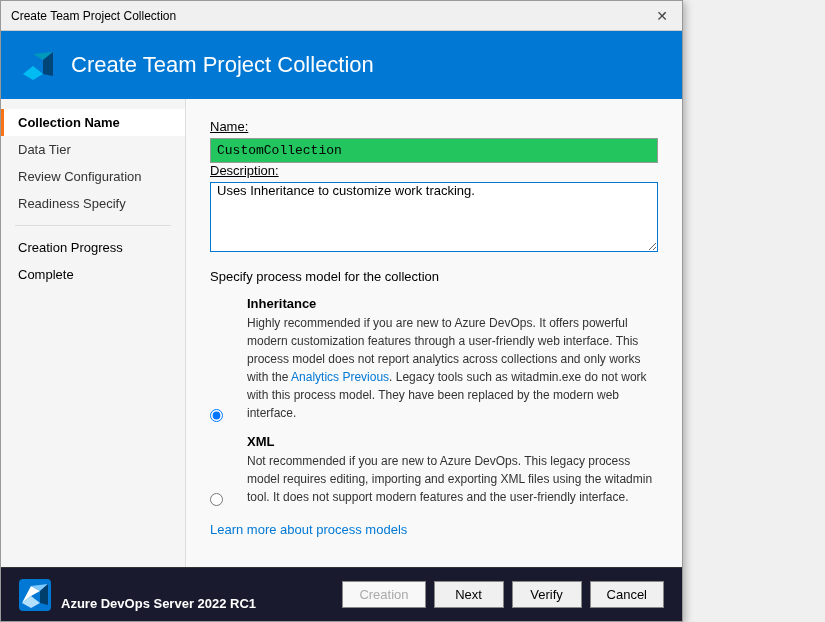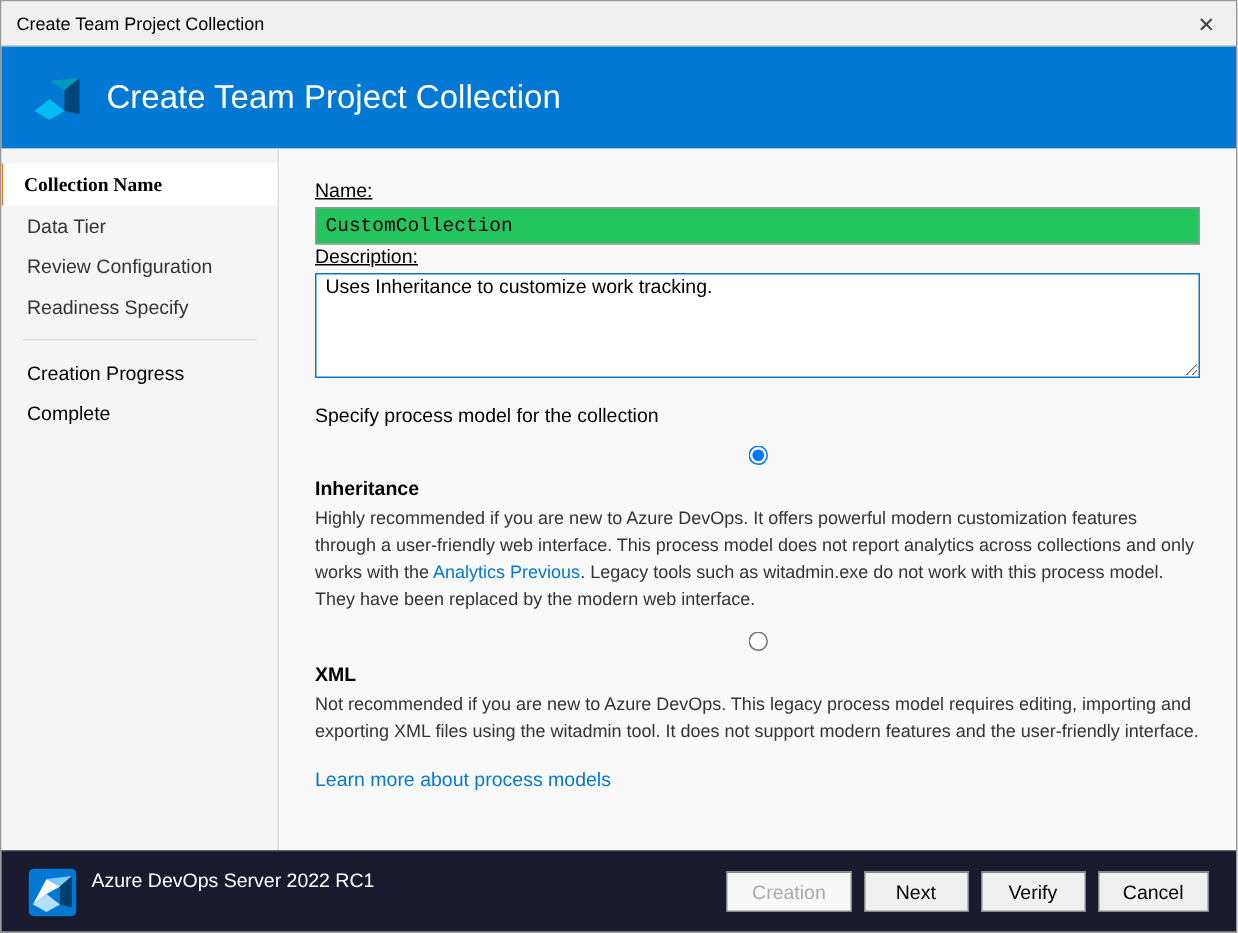--- a/index.html
+++ b/index.html
@@ -1,19 +1,19 @@
 <!DOCTYPE html>
 <html><head>
   <meta charset="utf-8">
   <style>
     * { box-sizing: border-box; margin: 0; padding: 0; }
     body { font-family: 'Segoe UI', Tahoma, Geneva, Verdana, sans-serif; font-size: 13px; background: #f0f0f0; }
 
     .window {
-      width: 825px;
+      width: 683px;
       height: 622px;
       background: #fff;
       border: 1px solid #999;
       display: flex;
       flex-direction: column;
       box-shadow: 2px 2px 8px rgba(0,0,0,0.3);
     }
 
     .title-bar {
       background: #f0f0f0;
@@ -72,24 +72,23 @@
     }
     .sidebar-item {
       padding: 6px 12px 6px 14px;
       font-size: 13px;
       cursor: pointer;
       color: #333;
       border-left: 3px solid transparent;
     }
     .sidebar-item.active {
       background: #fff;
-      border-left: 1px solid #f97316;
+      border-left: 3px solid #f97316;
       font-weight: 600;
       color: #000;
-      font-family: Liberation Serif, serif;
     }
     .sidebar-item.disabled {
       color: #000000;
       cursor: default;
     }
     .sidebar-divider {
       height: 1px;
       background: #ddd;
       margin: 8px 14px;
     }
@@ -144,23 +143,22 @@
       color: #000;
     }
 
     .radio-group {
       display: flex;
       flex-direction: column;
       gap: 12px;
     }
     .radio-option {
       display: flex;
-      align-items: center;
-      gap: 8px;
-      flex-direction: column;
+      align-items: flex-end;
+      gap: 24px;
     }
     .radio-option input[type="radio"] {
       margin-top: 1px;
       flex-shrink: 0;
       cursor: pointer;
     }
     .radio-label {
       display: flex;
       flex-direction: column;
     }
@@ -192,23 +190,24 @@
       background: #1a1a2e;
       height: 54px;
       display: flex;
       align-items: center;
       justify-content: space-between;
       padding: 0 18px;
       border-top: 1px solid #333;
     }
     .footer-brand {
       display: flex;
-      align-items: flex-start;
+      align-items: flex-end;
       gap: 10px;
       color: #fff;
+      font-weight: bold;
     }
     .footer-logo {
       width: 32px;
       height: 32px;
     }
     .footer-text {
       color: #fff;
       font-size: 13px;
     }
     .footer-buttons {

